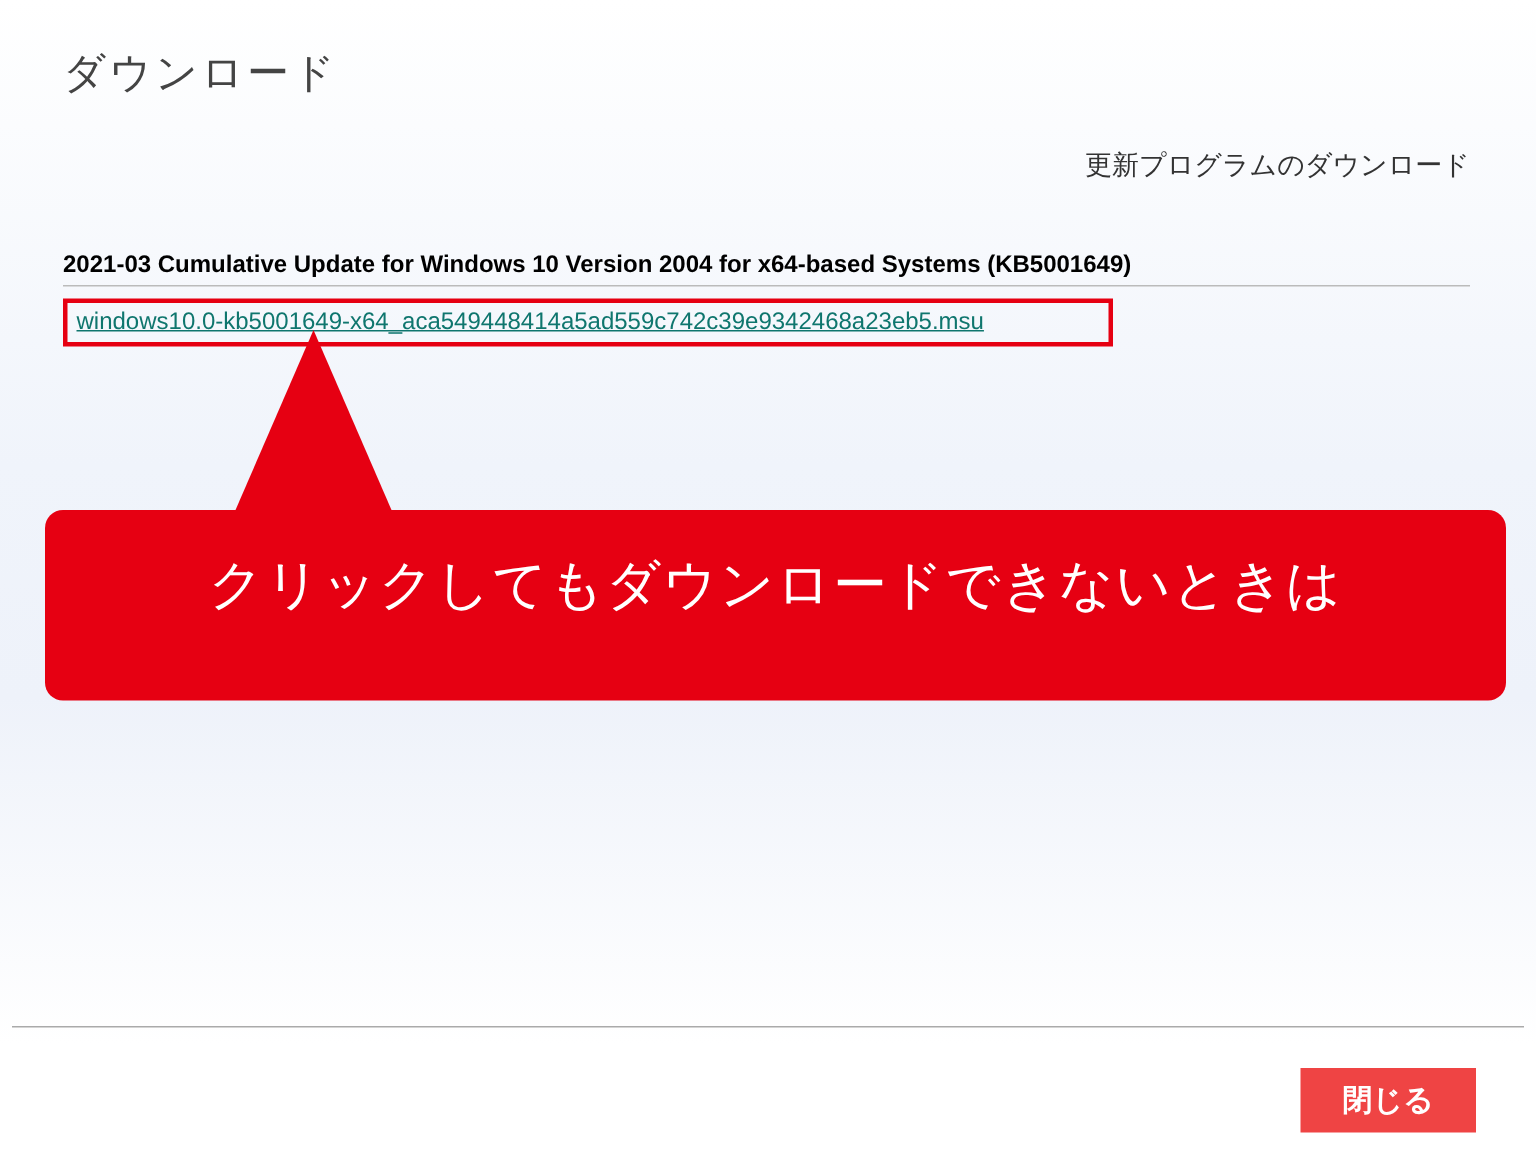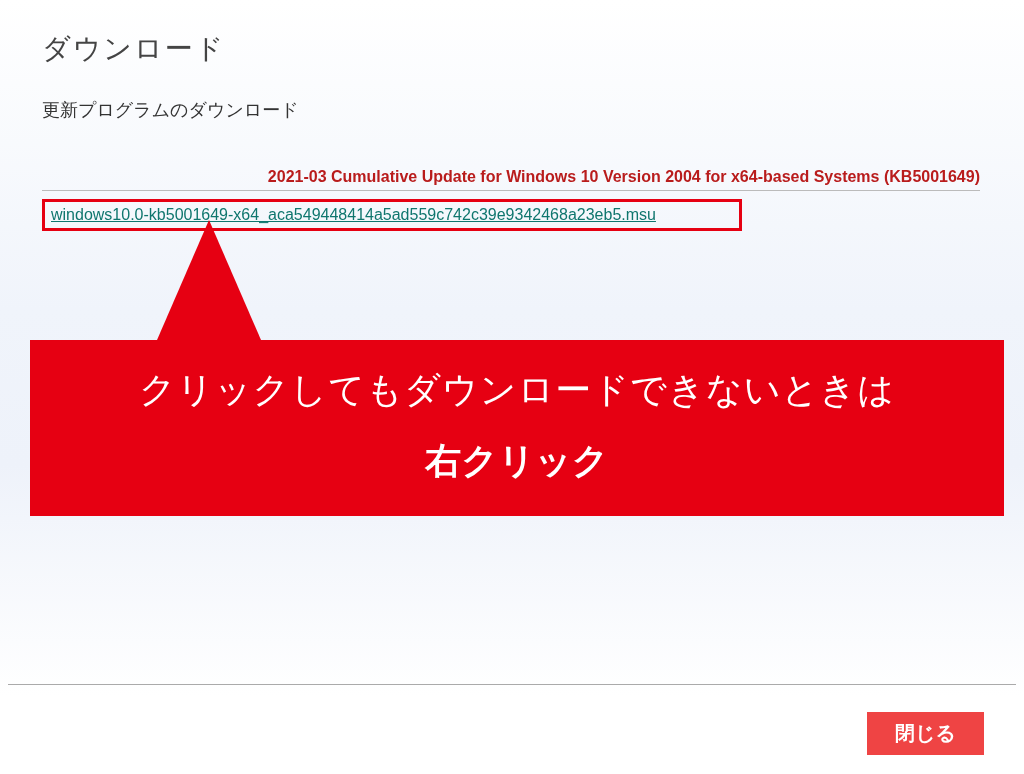--- a/index.html
+++ b/index.html
@@ -18,27 +18,27 @@
       font-size: 28px;
       font-weight: 400;
       color: #444;
       letter-spacing: 2px;
       margin-bottom: 30px;
     }
     .subtitle {
       font-size: 18px;
       color: #333;
       margin-bottom: 46px;
+      text-align: right;
     }
     .update-name {
       font-size: 16px;
       font-weight: bold;
-      color: #b91c1c;
+      color: #000000;
       margin-bottom: 4px;
-      text-align: right;
     }
     .hr {
       border: none;
       border-top: 1px solid #bbb;
       margin-bottom: 8px;
     }
     .link-row {
       border: 3px solid #E60012;
       padding: 4px 6px;
       display: inline-block;
@@ -63,20 +63,21 @@
       height: 0;
       border-left: 52px solid transparent;
       border-right: 52px solid transparent;
       border-bottom: 120px solid #E60012;
     }
     .callout-box {
       background: #E60012;
       color: #fff;
       text-align: center;
       padding: 26px 10px 30px;
+      border-radius: 12px;
     }
     .callout-line1 {
       font-size: 36px;
       font-weight: 400;
       letter-spacing: 1px;
       margin-bottom: 22px;
     }
     .callout-line2 {
       font-size: 36px;
       font-weight: bold;
@@ -111,18 +112,17 @@
   <hr class="hr">
   <div class="link-row">
     <a href="#" class="download-link">windows10.0-kb5001649-x64_aca549448414a5ad559c742c39e9342468a23eb5.msu</a>
   </div>
 </div>
 
 <div class="callout-wrap">
   <div class="triangle"></div>
   <div class="callout-box">
     <div class="callout-line1">クリックしてもダウンロードできないときは</div>
-    <div class="callout-line2">右クリック</div>
   </div>
 </div>
 
 <div class="footer-line"></div>
 <button class="close-btn">閉じる</button>
 
 </body></html>

